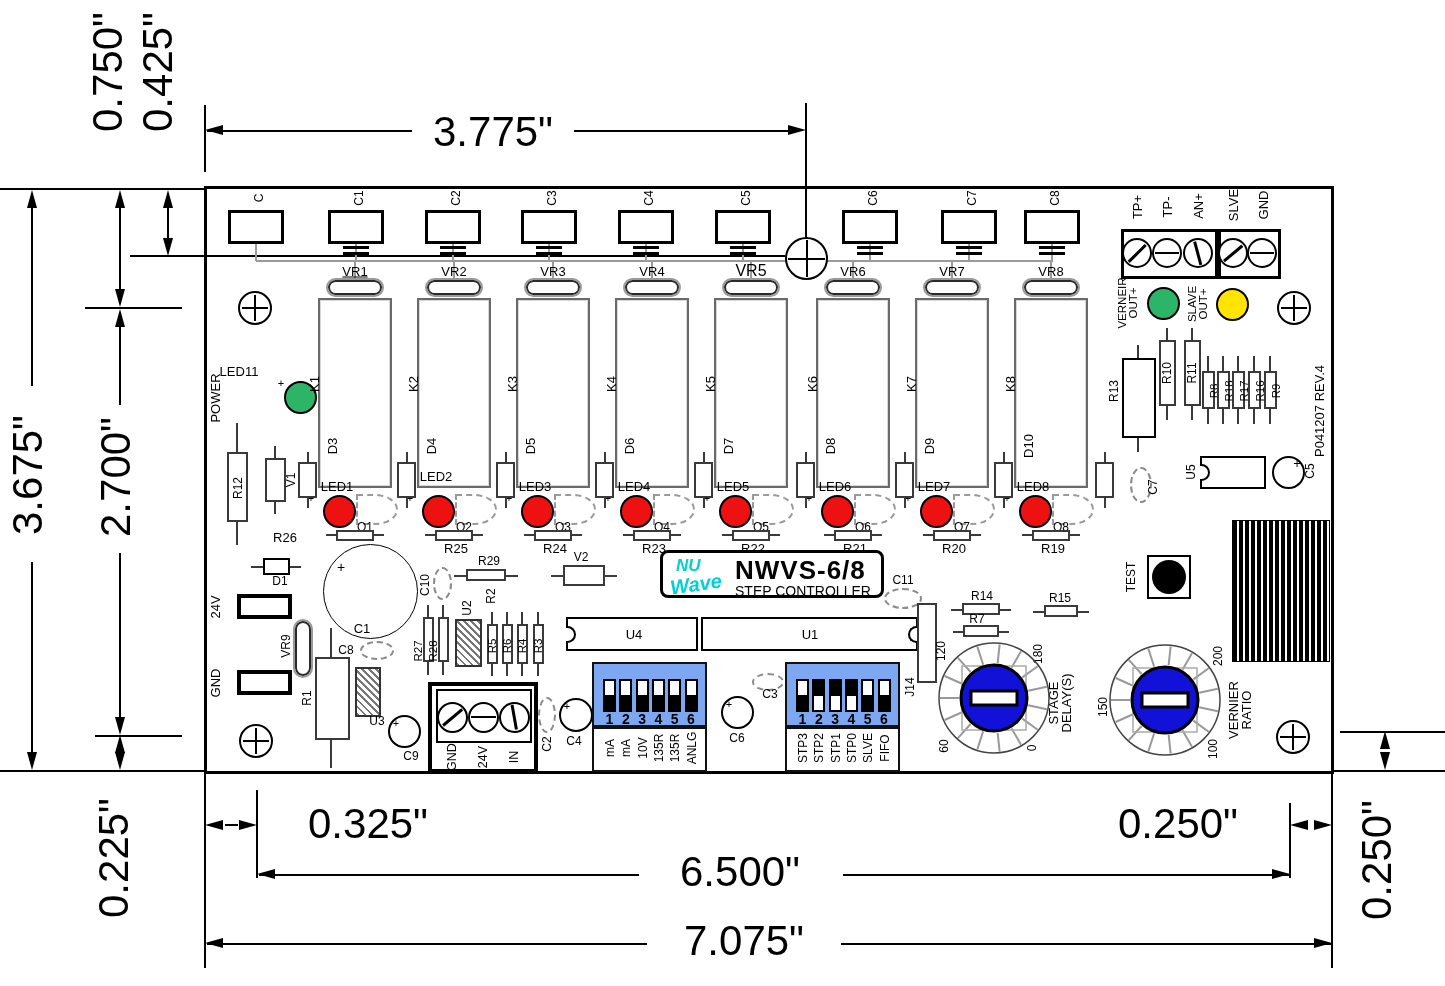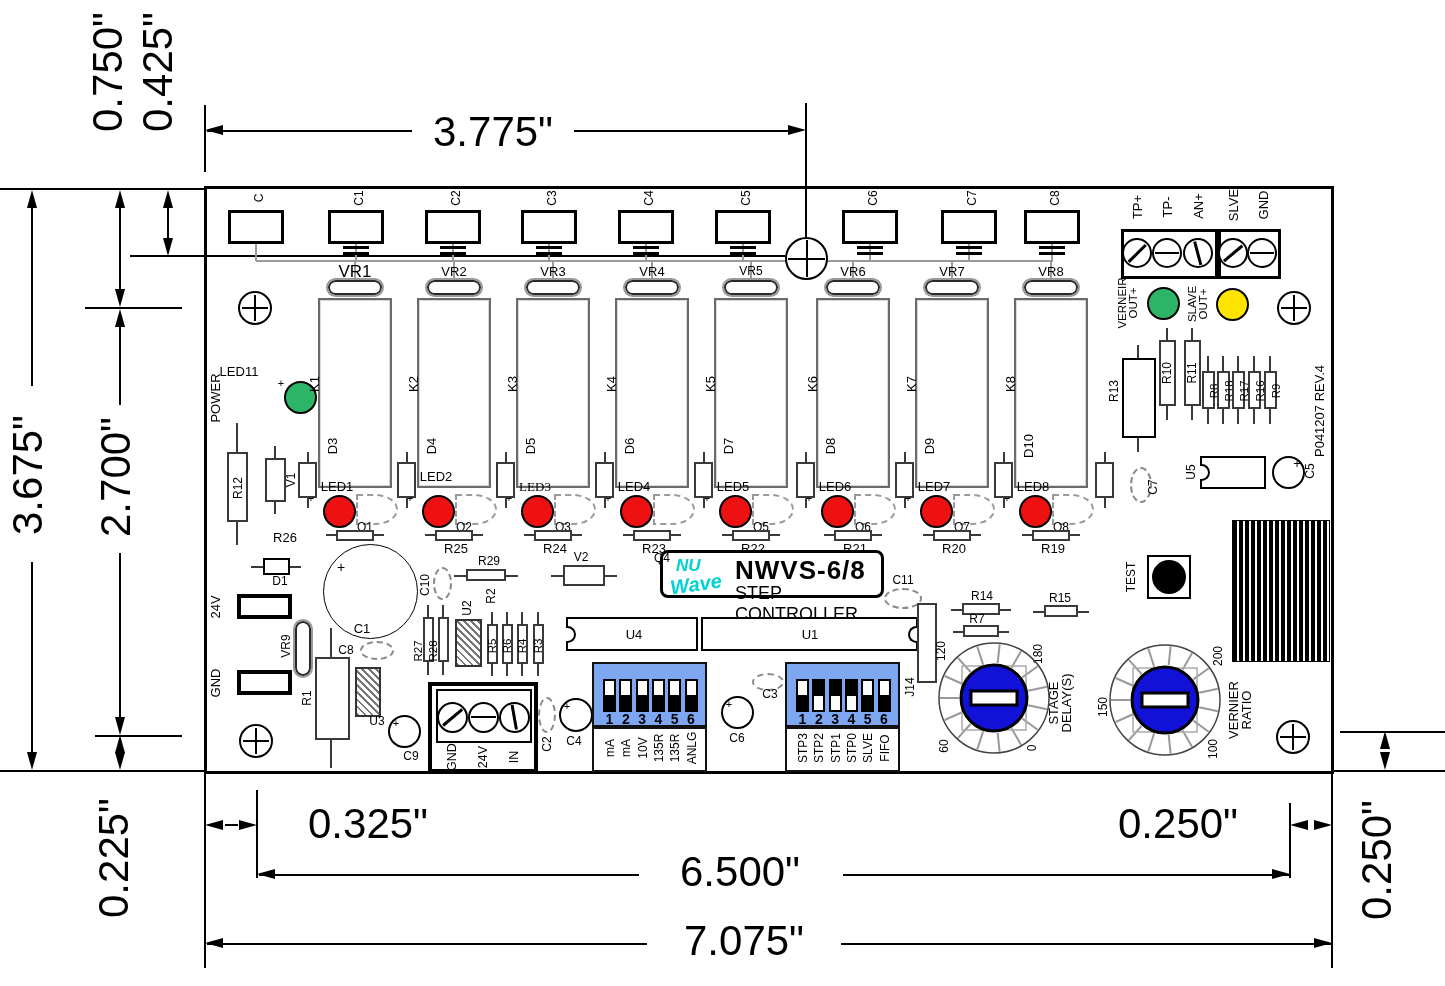--- a/index.html
+++ b/index.html
@@ -112,21 +112,21 @@
     <div class="hatch" style="left:455px;top:619px;width:27px;height:48px"></div>
     <div class="rlbl" style="left:467px;top:608px">U2</div>
 
     <div class="comp" style="left:563px;top:565px;width:42px;height:21px"></div>
     <div class="lblc" style="left:581px;top:557px">V2</div>
 
     <div class="abs" style="left:660px;top:550px;width:224px;height:48px;border:3px solid #000;border-radius:8px;background:#fff;box-sizing:border-box">
       <span class="abs" style="left: 13px; top: 3px; font-weight: bold; font-size: 17px; font-style: italic; color: rgb(0, 210, 210);">NU</span>
       <span class="abs" style="left: 7px; top: 20px; font-weight: bold; font-style: italic; font-size: 20px; transform: rotate(-8deg); color: rgb(0, 210, 210);">Wave</span>
       <span class="abs" style="left:72px;top:2px;font-weight:bold;font-size:26px;letter-spacing:1px">NWVS-6/8</span>
-      <span class="abs" style="left:72px;top:30px;font-size:18px">STEP CONTROLLER</span>
+      <span class="abs" style="left:72px;top:30px;font-size:14px">STEP CONTROLLER</span>
     </div>
 
     <div class="compk" style="left:566px;top:617px;width:132px;height:34px;border-width:2px"></div>
     <div class="notchL" style="left:566px;top:626px;width:10px;height:17px"></div>
     <div class="lblc" style="left:634px;top:634px;font-size:13px">U4</div>
     <div class="compk" style="left:701px;top:617px;width:217px;height:34px;border-width:2px"></div>
     <div class="notchR" style="left:908px;top:626px;width:10px;height:17px"></div>
     <div class="lblc" style="left:810px;top:634px;font-size:13px">U1</div>
 
     <div class="lblc" style="left:903px;top:580px">C11</div>
@@ -233,21 +233,21 @@
       <div class="bar" style="left: 956px; top: 246px; width: 26px; height: 3px;"></div>
       <div class="bar" style="left: 956px; top: 252px; width: 26px; height: 3px;"></div>
       <div class="blk" style="left: 941px; top: 210px; width: 56px; height: 34px;"></div>
       <div class="rlbl" style="left: 972px; top: 198px;">C7</div>
       <div class="gvl" style="left: 1051px; top: 243px; width: 2px; height: 18px;"></div>
       <div class="bar" style="left: 1039px; top: 246px; width: 26px; height: 3px;"></div>
       <div class="bar" style="left: 1039px; top: 252px; width: 26px; height: 3px;"></div>
       <div class="blk" style="left: 1024px; top: 210px; width: 56px; height: 34px;"></div>
       <div class="rlbl" style="left: 1055px; top: 198px;">C8</div>
       <div class="gvl" style="left: 354px; top: 261px; width: 2px; height: 17px;"></div>
-      <div class="lblc" style="left: 355px; top: 271px; font-size: 17px;">VR1</div>
+      <div class="lblc" style="left: 355px; top: 271px; font-size: 13px; text-decoration: underline;">VR1</div>
       <div class="oval" style="left: 326px; top: 278px; width: 58px; height: 19px;"></div>
       <div class="relay" style="left: 318px; top: 298px; width: 74px; height: 190px;"></div>
       <div class="rlbl" style="left: 314px; top: 384px; font-size: 13px;">K1</div>
       <div class="rlbl" style="left: 332px; top: 446px; font-size: 13px;">D3</div>
       <div class="lblc" style="left: 337px; top: 486px; font-size: 13px;">LED1</div>
       <div class="lblc" style="left: 311px; top: 498px; font-size: 11px;">+</div>
       <div class="circle" style="left: 323px; top: 495px; width: 33px; height: 33px; border: 2px solid rgb(0, 0, 0); background: rgb(238, 17, 17);"></div>
       <div class="qsemi" style="left: 356px; top: 494px; width: 42px; height: 31px;"></div>
       <div class="lblc" style="left: 365px; top: 527px;">Q1</div>
       <div class="lead" style="left: 326px; top: 534px; width: 10px; height: 2px;"></div>
@@ -274,21 +274,21 @@
       <div class="lblc" style="left: 456px; top: 548px; font-size: 13px;">R25</div>
       <div class="lead" style="left: 406px; top: 452px; width: 2px; height: 10px;"></div>
       <div class="lead" style="left: 406px; top: 498px; width: 2px; height: 10px;"></div>
       <div class="comp" style="left: 397px; top: 462px; width: 19px; height: 36px;"></div>
       <div class="gvl" style="left: 552px; top: 261px; width: 2px; height: 17px;"></div>
       <div class="lblc" style="left: 553px; top: 271px; font-size: 13px;">VR3</div>
       <div class="oval" style="left: 524px; top: 278px; width: 58px; height: 19px;"></div>
       <div class="relay" style="left: 516px; top: 298px; width: 74px; height: 190px;"></div>
       <div class="rlbl" style="left: 512px; top: 384px; font-size: 13px;">K3</div>
       <div class="rlbl" style="left: 530px; top: 446px; font-size: 13px;">D5</div>
-      <div class="lblc" style="left: 535px; top: 486px; font-size: 13px; font-family: Liberation Serif, serif;">LED3</div>
+      <div class="lblc" style="left: 535px; top: 486px; font-size: 13px;">LED3</div>
       <div class="lblc" style="left: 509px; top: 498px; font-size: 11px;">+</div>
       <div class="circle" style="left: 521px; top: 495px; width: 33px; height: 33px; border: 2px solid rgb(0, 0, 0); background: rgb(238, 17, 17);"></div>
       <div class="qsemi" style="left: 554px; top: 494px; width: 42px; height: 31px;"></div>
       <div class="lblc" style="left: 563px; top: 527px;">Q3</div>
       <div class="lead" style="left: 524px; top: 534px; width: 10px; height: 2px;"></div>
       <div class="lead" style="left: 572px; top: 534px; width: 10px; height: 2px;"></div>
       <div class="comp" style="left: 534px; top: 530px; width: 38px; height: 11px;"></div>
       <div class="lblc" style="left: 555px; top: 548px; font-size: 13px;">R24</div>
       <div class="lead" style="left: 505px; top: 452px; width: 2px; height: 10px;"></div>
       <div class="lead" style="left: 505px; top: 498px; width: 2px; height: 10px;"></div>
@@ -296,30 +296,30 @@
       <div class="gvl" style="left: 651px; top: 261px; width: 2px; height: 17px;"></div>
       <div class="lblc" style="left: 652px; top: 271px; font-size: 13px;">VR4</div>
       <div class="oval" style="left: 623px; top: 278px; width: 58px; height: 19px;"></div>
       <div class="relay" style="left: 615px; top: 298px; width: 74px; height: 190px;"></div>
       <div class="rlbl" style="left: 611px; top: 384px; font-size: 13px;">K4</div>
       <div class="rlbl" style="left: 629px; top: 446px; font-size: 13px;">D6</div>
       <div class="lblc" style="left: 634px; top: 486px; font-size: 13px;">LED4</div>
       <div class="lblc" style="left: 608px; top: 498px; font-size: 11px;">+</div>
       <div class="circle" style="left: 620px; top: 495px; width: 33px; height: 33px; border: 2px solid rgb(0, 0, 0); background: rgb(238, 17, 17);"></div>
       <div class="qsemi" style="left: 653px; top: 494px; width: 42px; height: 31px;"></div>
-      <div class="lblc" style="left: 662px; top: 558px;">Q4</div>
+      <div class="lblc" style="left: 662px; top: 527px;">Q4</div>
       <div class="lead" style="left: 623px; top: 534px; width: 10px; height: 2px;"></div>
       <div class="lead" style="left: 671px; top: 534px; width: 10px; height: 2px;"></div>
       <div class="comp" style="left: 633px; top: 530px; width: 38px; height: 11px;"></div>
       <div class="lblc" style="left: 654px; top: 548px; font-size: 13px;">R23</div>
       <div class="lead" style="left: 604px; top: 452px; width: 2px; height: 10px;"></div>
       <div class="lead" style="left: 604px; top: 498px; width: 2px; height: 10px;"></div>
       <div class="comp" style="left: 595px; top: 462px; width: 19px; height: 36px;"></div>
       <div class="gvl" style="left: 750px; top: 261px; width: 2px; height: 17px;"></div>
-      <div class="lblc" style="left: 751px; top: 271px; font-size: 12px;">VR5</div>
+      <div class="lblc" style="left: 751px; top: 271px; font-size: 16px;">VR5</div>
       <div class="oval" style="left: 722px; top: 278px; width: 58px; height: 19px;"></div>
       <div class="relay" style="left: 714px; top: 298px; width: 74px; height: 190px;"></div>
       <div class="rlbl" style="left: 710px; top: 384px; font-size: 13px;">K5</div>
       <div class="rlbl" style="left: 728px; top: 446px; font-size: 13px;">D7</div>
       <div class="lblc" style="left: 733px; top: 486px; font-size: 13px;">LED5</div>
       <div class="lblc" style="left: 707px; top: 498px; font-size: 11px;">+</div>
       <div class="circle" style="left: 719px; top: 495px; width: 33px; height: 33px; border: 2px solid rgb(0, 0, 0); background: rgb(238, 17, 17);"></div>
       <div class="qsemi" style="left: 752px; top: 494px; width: 42px; height: 31px;"></div>
       <div class="lblc" style="left: 761px; top: 527px;">Q5</div>
       <div class="lead" style="left: 722px; top: 534px; width: 10px; height: 2px;"></div>

